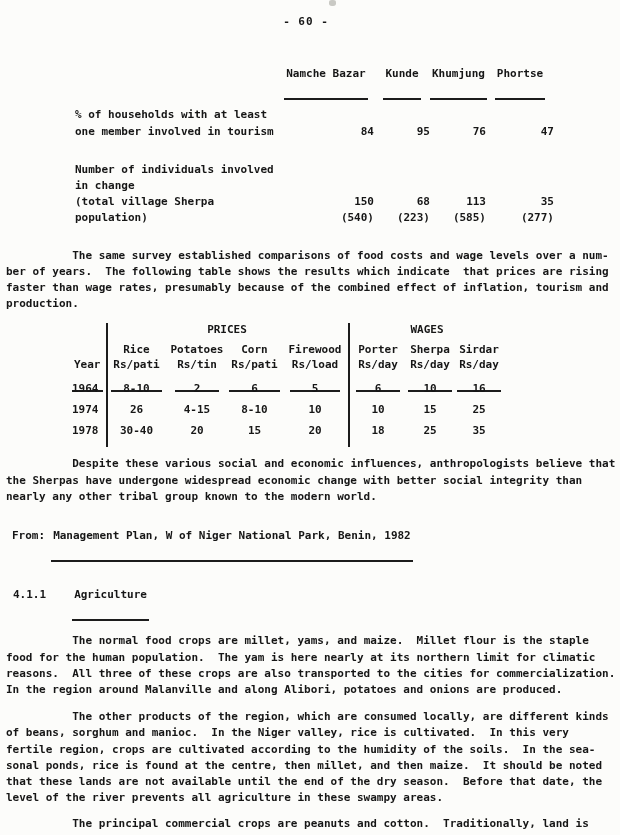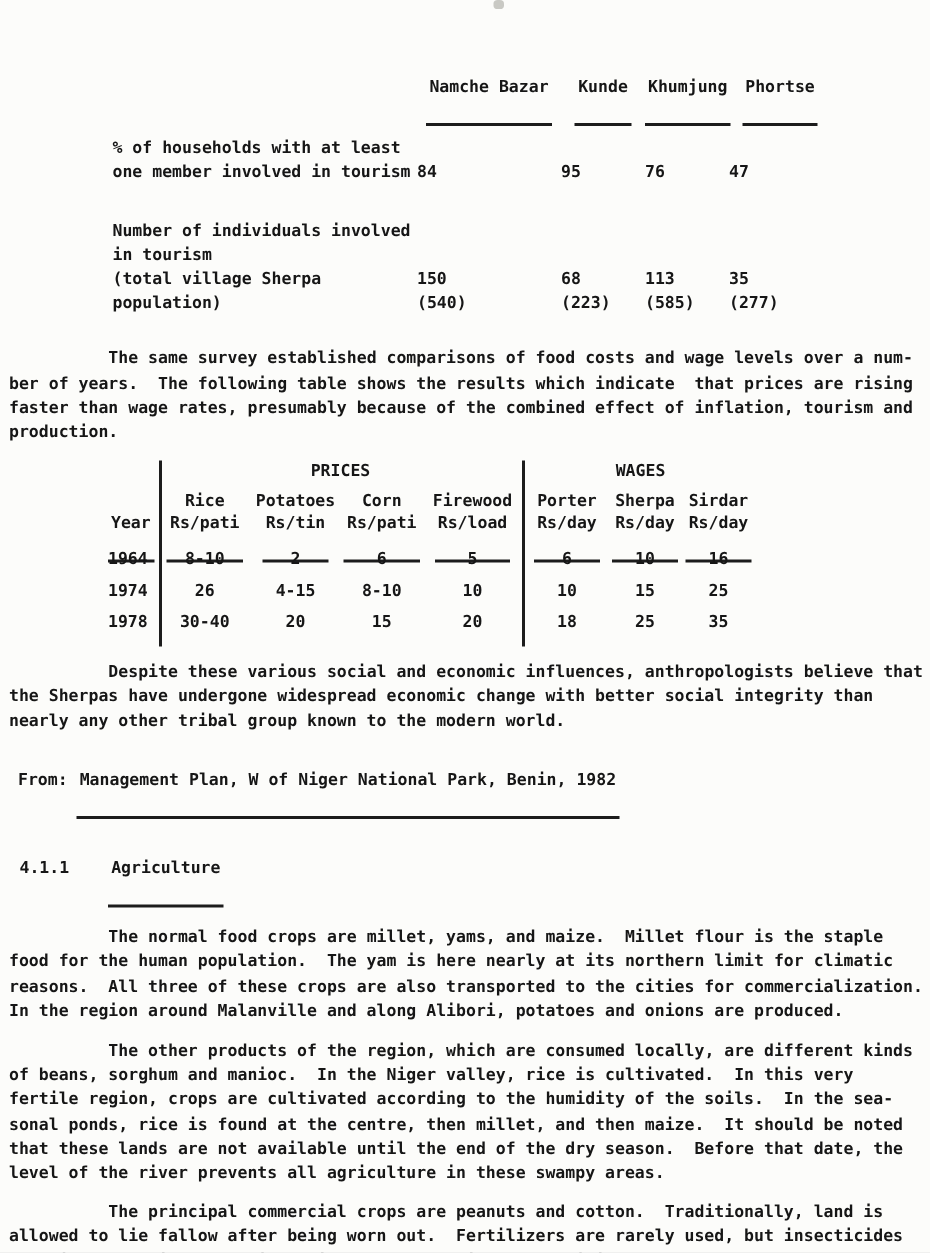--- a/index.html
+++ b/index.html
@@ -12,21 +12,21 @@
   .inner { padding:14px 0 0 6px; }
   .pageno { text-align:center; width:600px; letter-spacing:1px; }
 
   .ul { display:inline-block; border-bottom:2px solid #1c1c1c; padding:0 2px 16px 2px; }
 
   
   .t1 { margin-top:36px; }
   .t1-row { display:grid; grid-template-columns:272px 96px 56px 56px 68px; align-items:end; }
   .t1-head .cell { text-align:center; }
   .t1-label { padding-left:69px; }
-  .t1 .val { text-align:left; }
+  .t1 .val { text-align:right; }
   .t1-r1 { margin-top:7px; }
   .t1-r2 { margin-top:22px; }
 
   
   .t2 { position:relative; margin-left:66px; margin-top:10px; width:434px; padding-bottom:8px; }
   .t2-grid { display:grid; grid-template-columns:34px 61px 60px 55px 66px 60px 44px 54px; }
   .t2 .c { text-align:center; }
   .t2-group { height:17px; }
   .gp { grid-column:2/6; text-align:center; }
   .gw { grid-column:6/9; text-align:center; }
@@ -54,20 +54,21 @@
   .artifact { position:absolute; left:329px; top:0; width:7px; height:6px;
               background:#c9c9c4; border-radius:40%; }
 </style>
 </head>
 <body>
 
 <div class="page">
   <div class="artifact"></div>
   <div class="inner">
 
+    <div class="pageno">- 60 -</div>
 
     <div class="t1">
       <div class="t1-row t1-head">
         <div class="t1-label"></div>
         <div class="cell"><span class="ul">Namche Bazar</span></div>
         <div class="cell"><span class="ul">Kunde</span></div>
         <div class="cell"><span class="ul">Khumjung</span></div>
         <div class="cell"><span class="ul">Phortse</span></div>
       </div>
 
@@ -78,21 +79,21 @@
         </div>
         <div class="val">84</div>
         <div class="val">95</div>
         <div class="val">76</div>
         <div class="val">47</div>
       </div>
 
       <div class="t1-row t1-r2">
         <div class="t1-label">
           <div>Number of individuals involved</div>
-          <div>in tourism</div>
+          <div>in change</div>
           <div>(total village Sherpa population)</div>
         </div>
         <div class="val">
           <div>150</div>
           <div>(540)</div>
         </div>
         <div class="val">
           <div>68</div>
           <div>(223)</div>
         </div>

